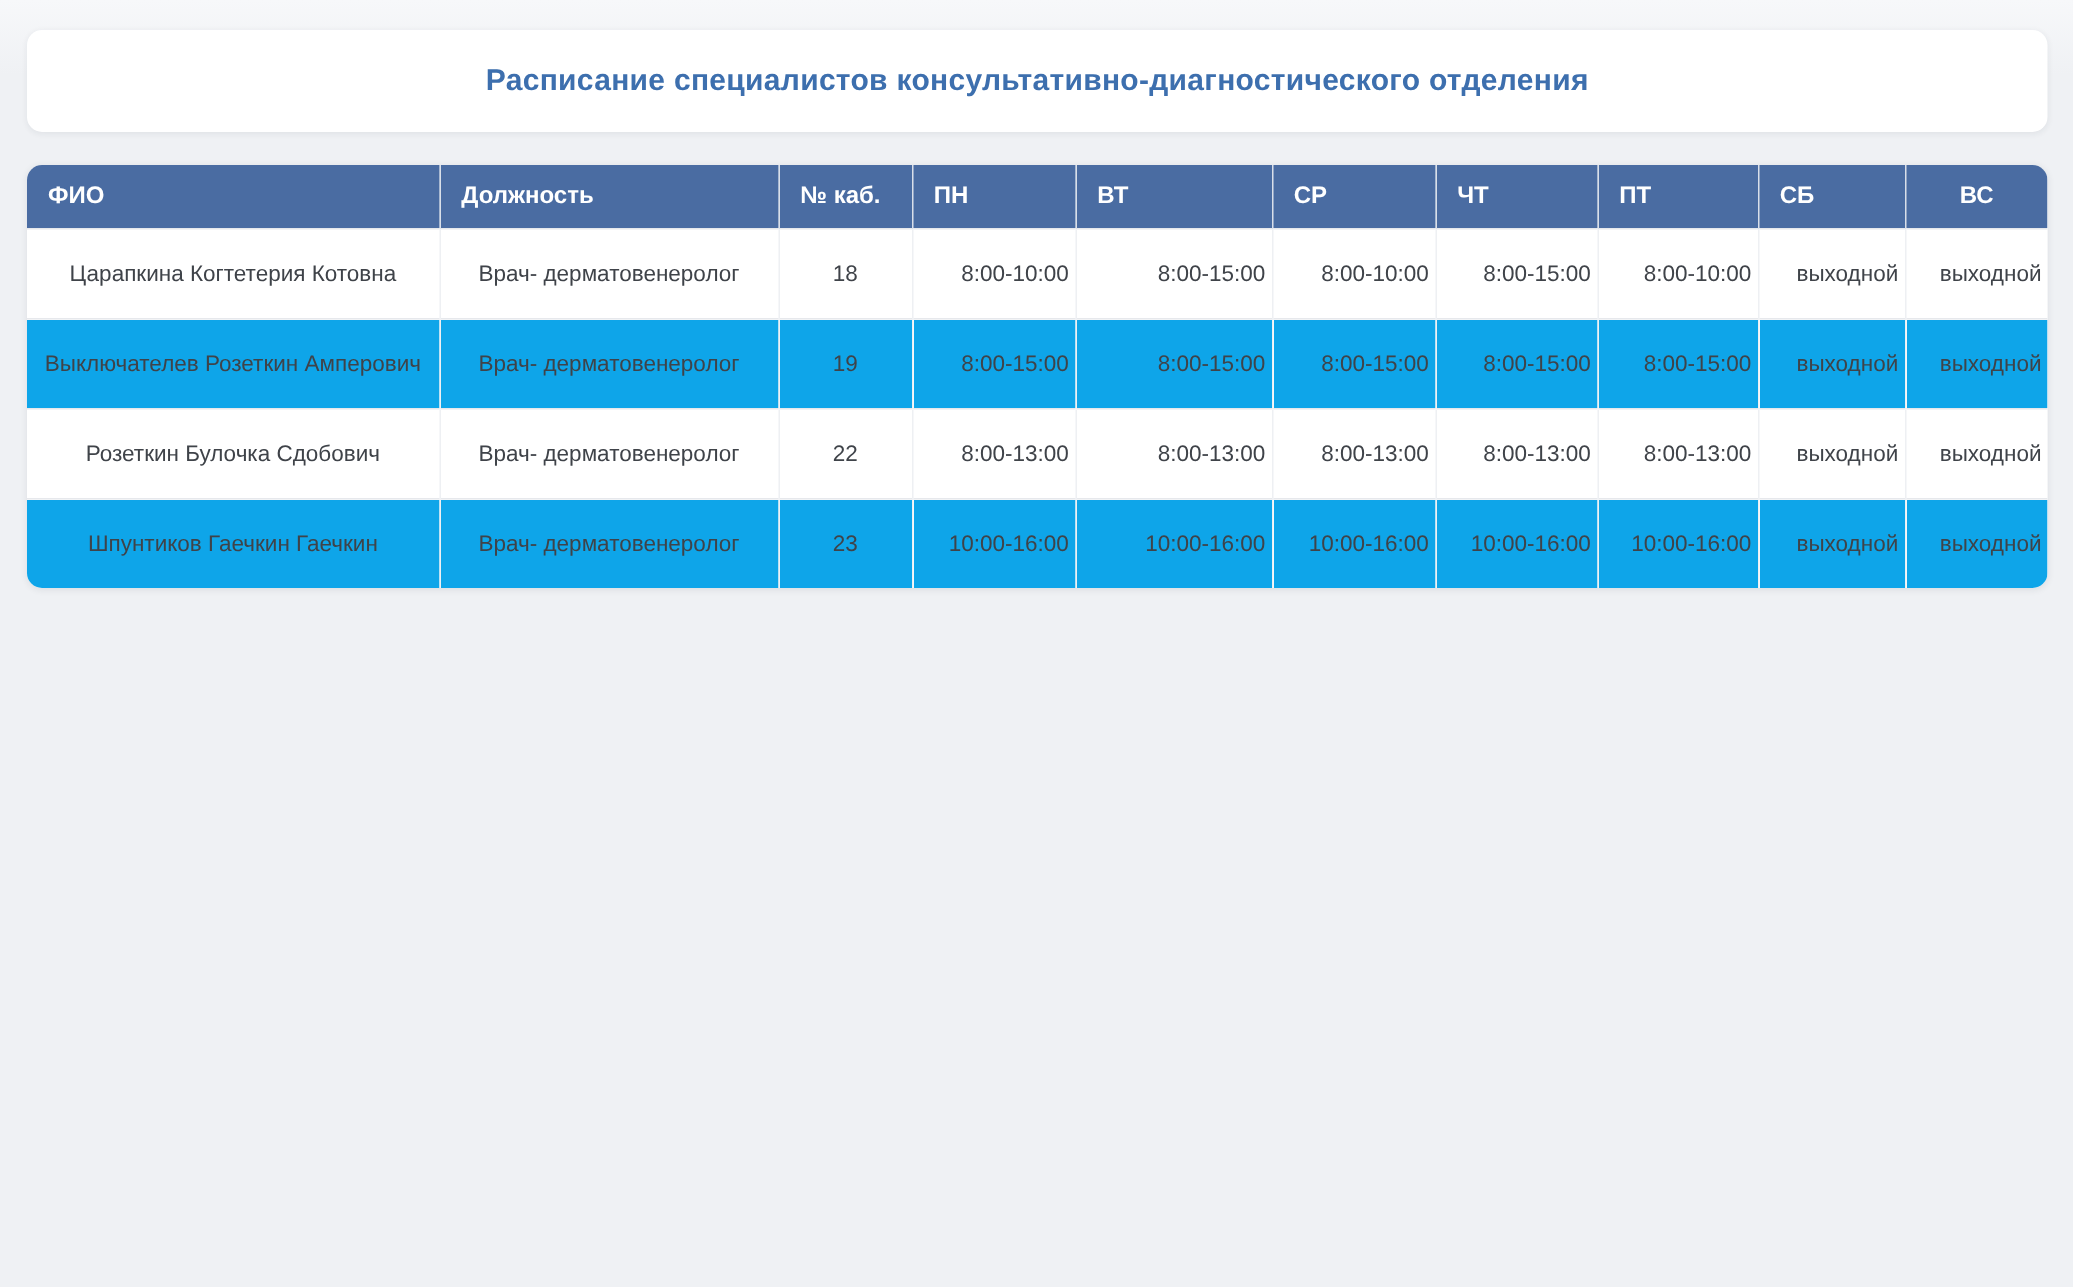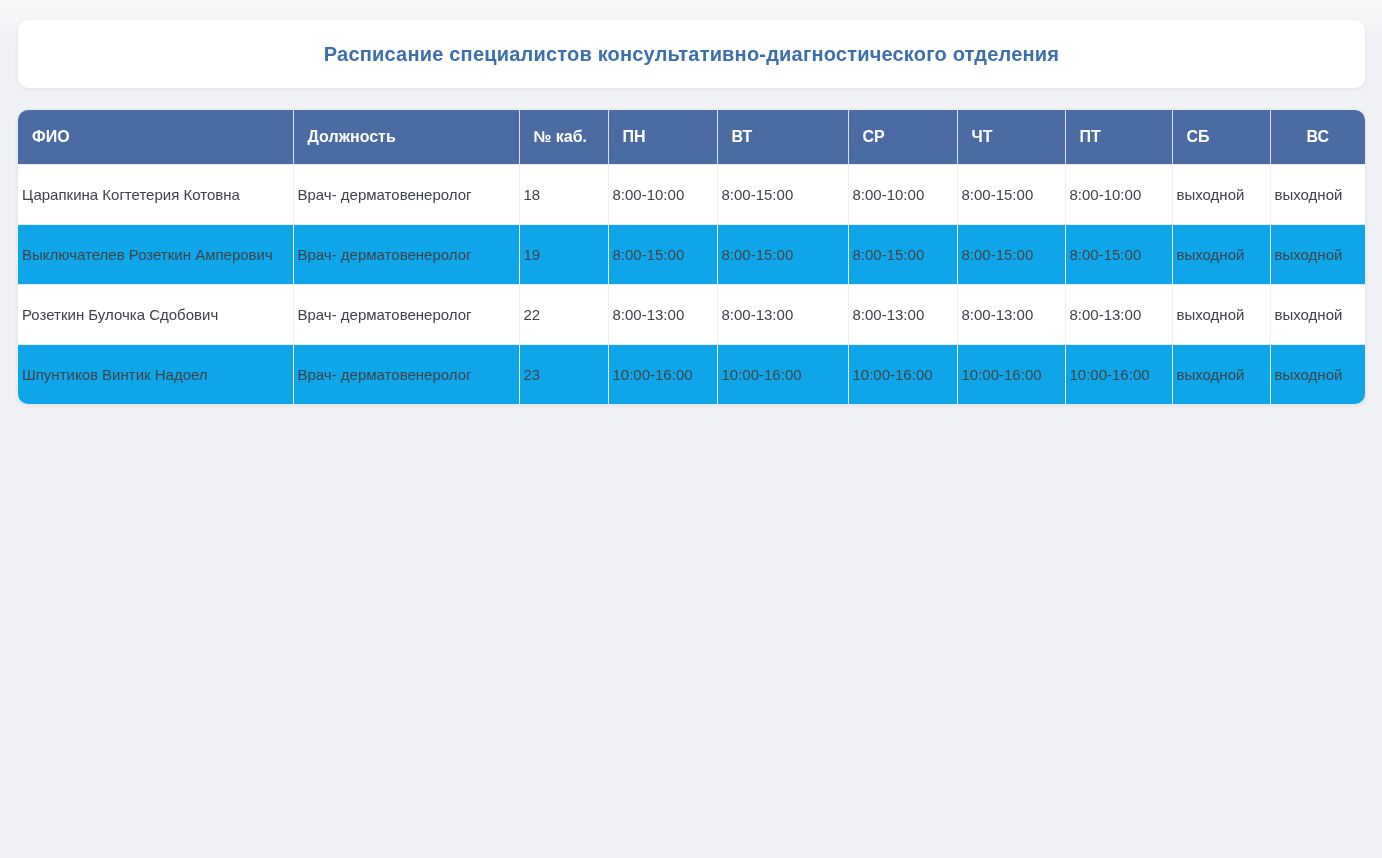--- a/index.html
+++ b/index.html
@@ -49,41 +49,41 @@
   col.c-fri      { width: 107px; }
   col.c-sat      { width: 98px;  }
   col.c-sun      { width: 95px;  }
 
   thead th {
     background: #4a6ca2;
     color: #ffffff;
     font-size: 16px;
     font-weight: bold;
     text-align: left;
-    height: 54px;
+    height: 42px;
     padding: 0 14px;
     border-right: 1px solid #d9dfe9;
     white-space: nowrap;
   }
   thead th:last-child { border-right: none; text-align: center; }
 
   tbody td {
     height: 60px;
     font-size: 15px;
     color: #3f4349;
     background: #ffffff;
     border-top: 1px solid #e6e8ec;
     border-right: 1px solid #eef0f3;
     white-space: nowrap;
     overflow: hidden;
   }
   tbody td:last-child { border-right: none; }
   tbody tr.striped td { background: #0ea5e9; }
-  td.cell-left { text-align: left; padding: 0 4px; }
-  td.cell-day  { text-align: left; padding: 0 4px; }
+  td.cell-left { text-align: center; padding: 0 4px; }
+  td.cell-day  { text-align: right; padding: 0 4px; }
 </style>
 </head>
 <body>
 
 <div class="page">
 
   <div class="title-card">
     <h1 class="title">Расписание специалистов консультативно-диагностического отделения</h1>
   </div>
 
@@ -146,21 +146,21 @@
             <td class="cell-left">22</td>
             <td class="cell-day">8:00-13:00</td>
             <td class="cell-day">8:00-13:00</td>
             <td class="cell-day">8:00-13:00</td>
             <td class="cell-day">8:00-13:00</td>
             <td class="cell-day">8:00-13:00</td>
             <td class="cell-day">выходной</td>
             <td class="cell-day">выходной</td>
           </tr>
           <tr class="striped">
-            <td class="cell-left">Шпунтиков Винтик Надоел</td>
+            <td class="cell-left">Шпунтиков Гаечкин Гаечкин</td>
             <td class="cell-left">Врач- дерматовенеролог</td>
             <td class="cell-left">23</td>
             <td class="cell-day">10:00-16:00</td>
             <td class="cell-day">10:00-16:00</td>
             <td class="cell-day">10:00-16:00</td>
             <td class="cell-day">10:00-16:00</td>
             <td class="cell-day">10:00-16:00</td>
             <td class="cell-day">выходной</td>
             <td class="cell-day">выходной</td>
           </tr>

